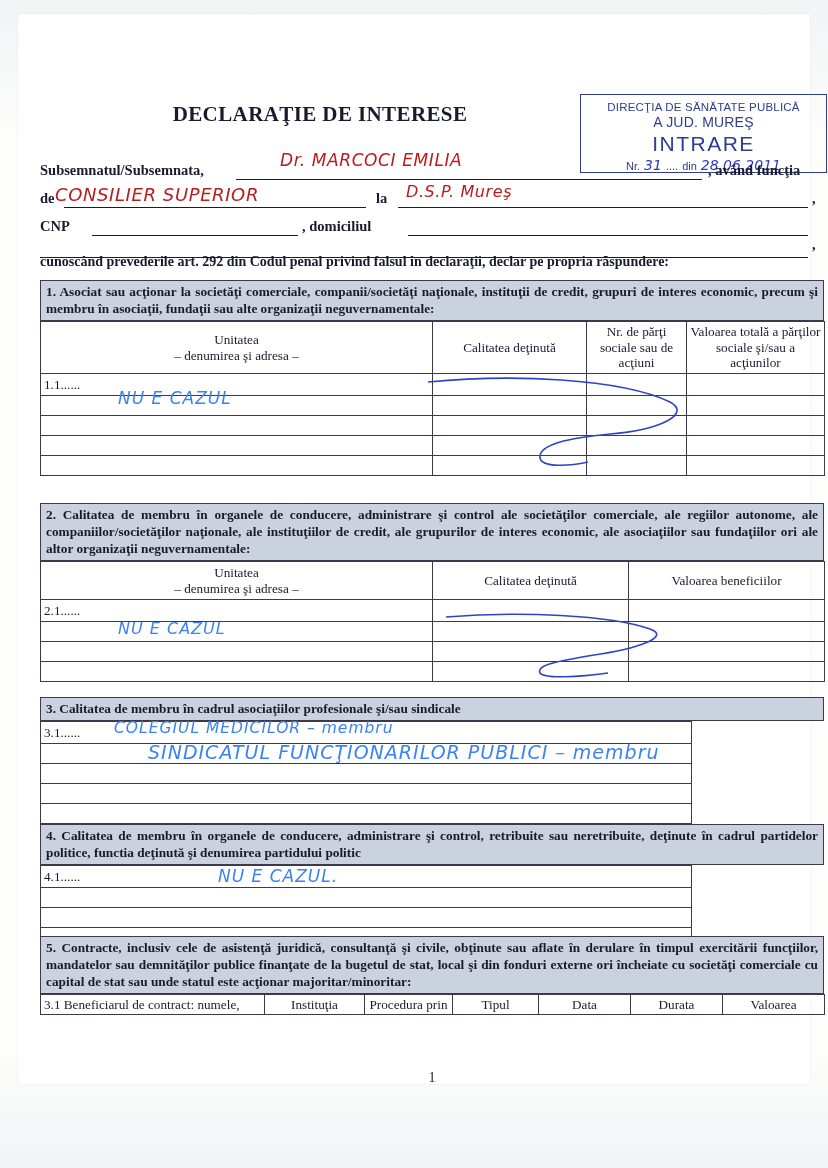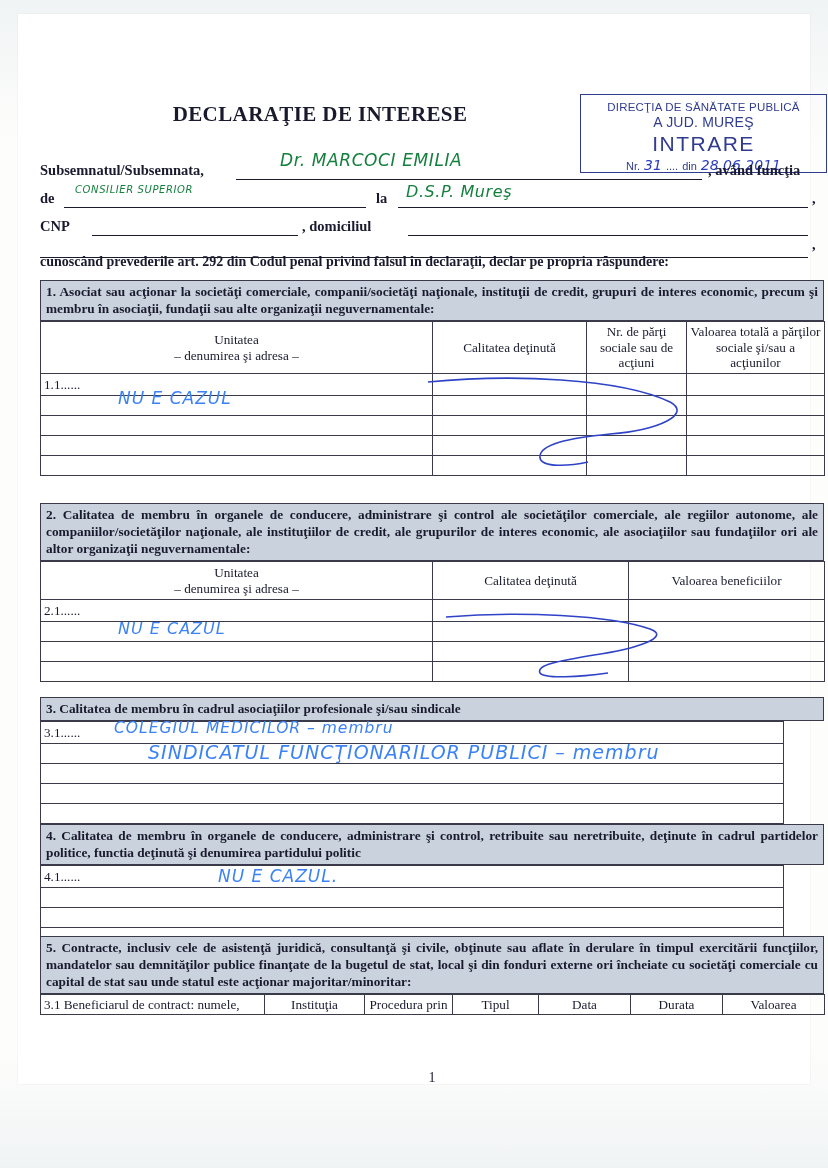--- a/index.html
+++ b/index.html
@@ -92,21 +92,21 @@
   .row { position: relative; height: 28px; }
   .lbl { position: absolute; white-space: nowrap; }
   .uline {
     position: absolute;
     border-bottom: 1px solid #1a1a2e;
     height: 19px;
   }
   .hw {
     position: absolute;
     font-family: "DejaVu Sans", sans-serif;
-    color: #15803d;
+    color: #b91c1c;
     font-weight: normal;
     font-style: italic;
     letter-spacing: 0.6px;
     white-space: nowrap;
   }
   .note {
     position: absolute;
     left: 0;
     top: 206px;
     font-size: 14px;
@@ -125,21 +125,21 @@
     border: 1px solid #3a3a4a;
     font-size: 13.3px;
     font-weight: bold;
     line-height: 1.28;
     padding: 2px 5px 3px 5px;
     text-align: justify;
     box-sizing: border-box;
   }
   table.grid {
     border-collapse: collapse;
-    width: 744px;
+    width: 652px;
     table-layout: fixed;
   }
   table.grid td {
     border: 1px solid #3a3a4a;
     font-size: 13.2px;
     vertical-align: middle;
     padding: 1px 3px;
     height: 20px;
     box-sizing: border-box;
   }
@@ -197,21 +197,21 @@
       <div class="intro">
         <div class="row">
           <span class="lbl" style="left:0; top:2px;">Subsemnatul/Subsemnata,</span>
           <span class="uline" style="left:196px; top:0; width:466px;"></span>
           <span class="hw" style="left:240px; top:-10px; font-size:17px;">Dr. MARCOCI EMILIA</span>
           <span class="lbl" style="left:668px; top:2px;">, având funcţia</span>
         </div>
         <div class="row">
           <span class="lbl" style="left:0; top:2px;">de</span>
           <span class="uline" style="left:24px; top:0; width:302px;"></span>
-          <span class="hw" style="left:35px; top:-4px; font-size:10px;">CONSILIER SUPERIOR</span>
+          <span class="hw" style="left:15px; top:-4px; font-size:18px;">CONSILIER SUPERIOR</span>
           <span class="lbl" style="left:336px; top:2px;">la</span>
           <span class="uline" style="left:358px; top:0; width:410px;"></span>
           <span class="hw" style="left:366px; top:-6px; font-size:16px;">D.S.P. Mureş</span>
           <span class="lbl" style="left:772px; top:2px;">,</span>
         </div>
         <div class="row">
           <span class="lbl" style="left:0; top:2px;">CNP</span>
           <span class="uline" style="left:52px; top:0; width:206px;"></span>
           <span class="lbl" style="left:262px; top:2px;">, domiciliul</span>
           <span class="uline" style="left:368px; top:0; width:400px;"></span>

